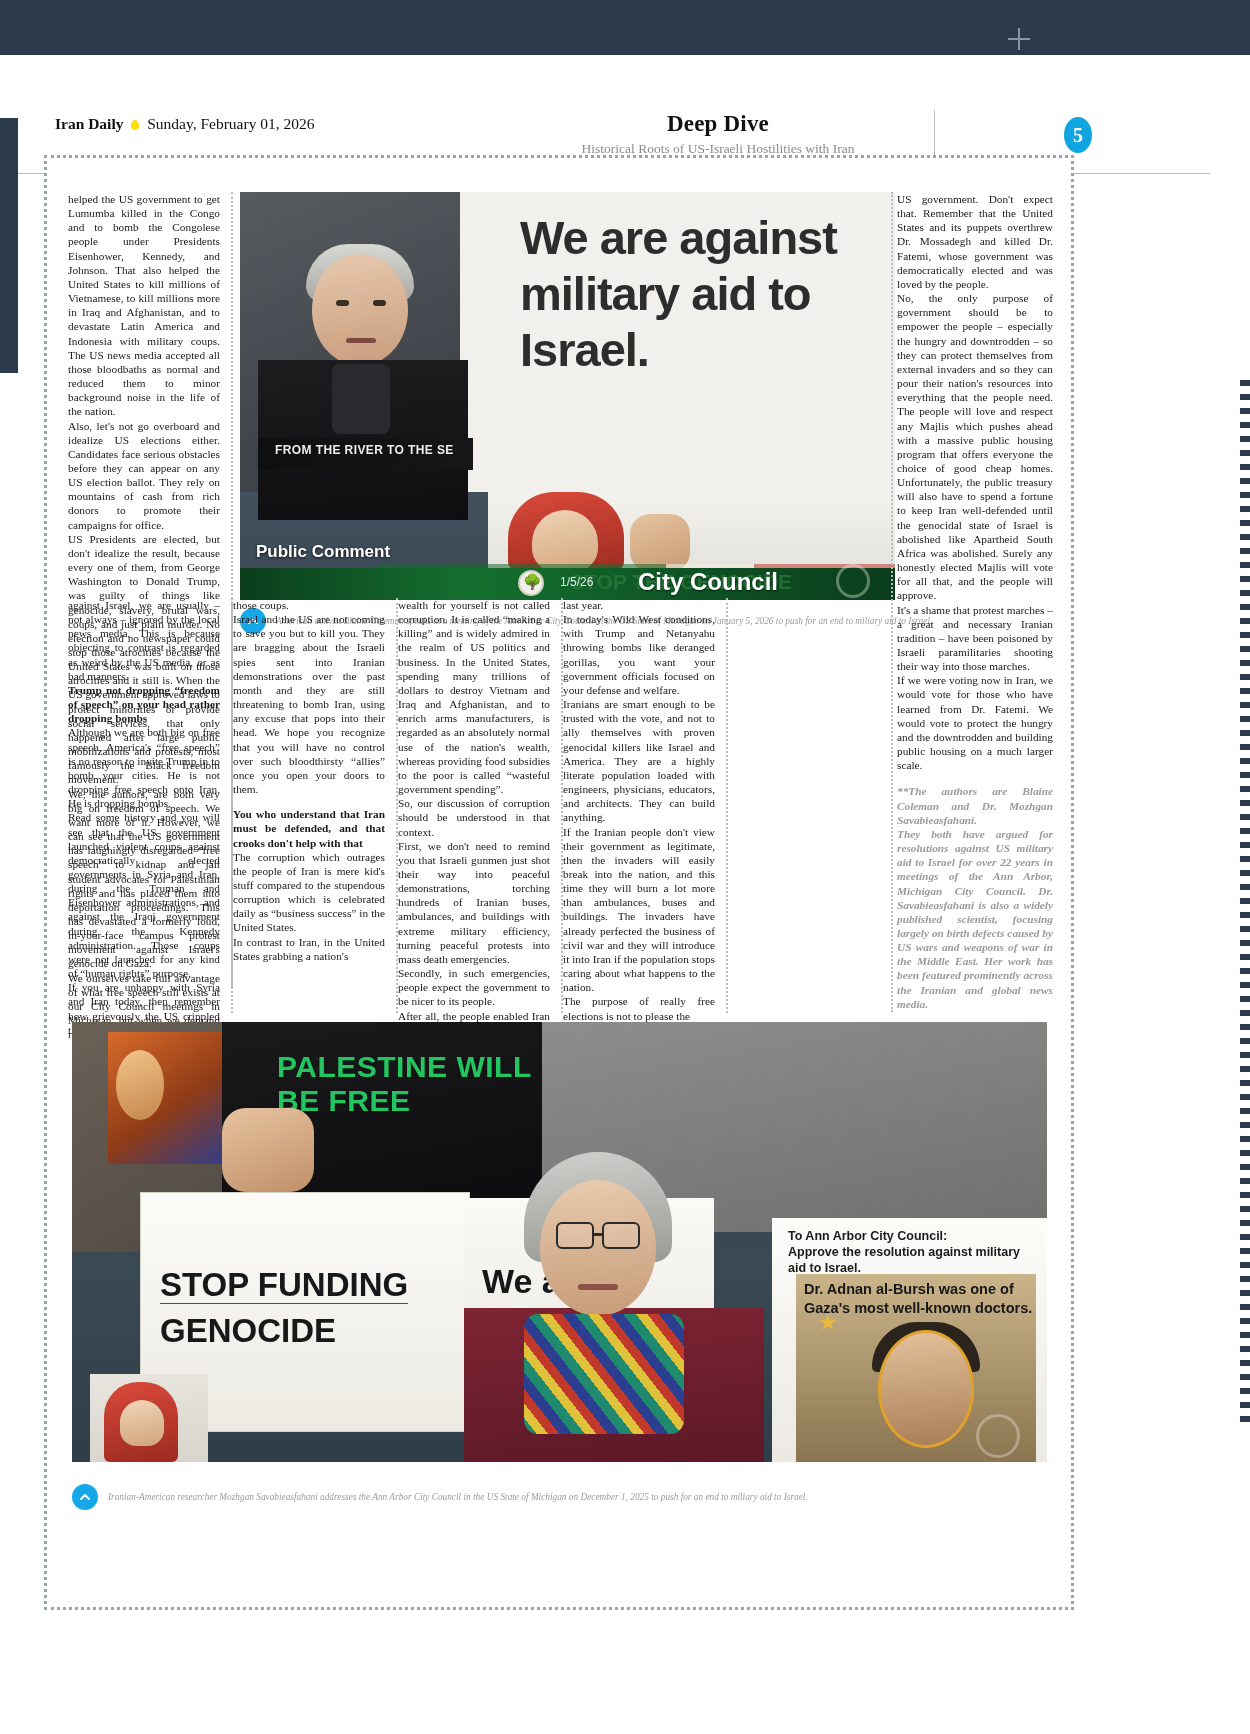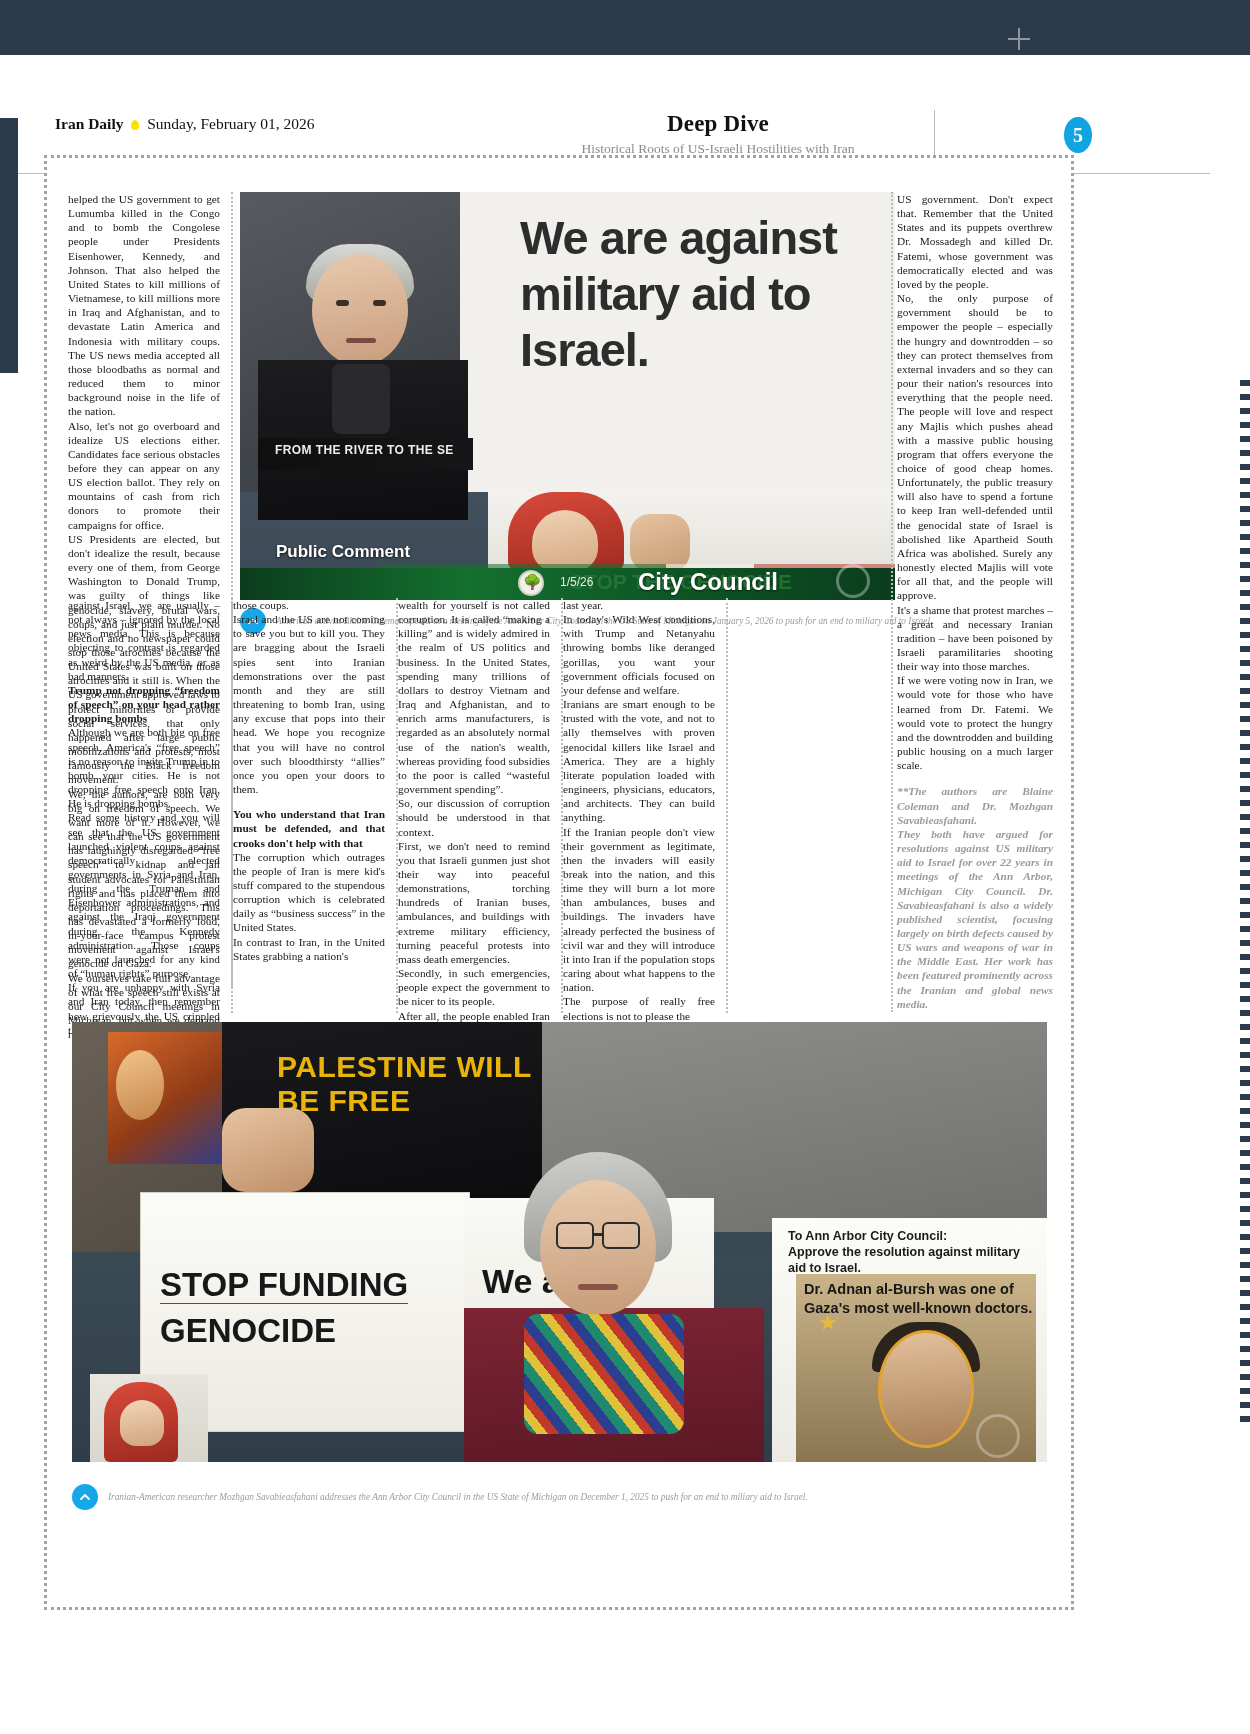--- a/index.html
+++ b/index.html
@@ -194,40 +194,40 @@
   .i1-seal{ left:278px; top:378px; width:26px; height:26px; border-radius:50%;
     background:#f0f0e8; border:2px solid #cfcfc2;}
   .i1-seal:after{ content:"🌳"; position:absolute; left:3px; top:1px; font-size:15px;}
   .i1-date{ left:320px; top:383px; font-family:"Liberation Sans", sans-serif;
     font-size:12px; color:#eaeaea;}
   .i1-council{ left:398px; top:376px; font-family:"Liberation Sans", sans-serif;
     font-weight:bold; font-size:24px; color:#fff; text-shadow:0 1px 2px rgba(0,0,0,.6);}
   .i1-stop{ left:330px; top:378px; font-family:"Liberation Sans", sans-serif;
     font-weight:bold; font-size:21px; color:#2f7a3d; opacity:.75;}
   .i1-pc{ left:16px; top:350px; font-family:"Liberation Sans", sans-serif;
-    font-weight:bold; font-size:17px; color:#fff; text-shadow:0 1px 3px rgba(0,0,0,.8);margin-left:20px;}
+    font-weight:bold; font-size:17px; color:#fff; text-shadow:0 1px 3px rgba(0,0,0,.8);}
   .i1-circ{ left:596px; top:372px; width:34px; height:34px; border-radius:50%;
     border:3px solid rgba(255,255,255,.35);}
   .i1-flagstripes{ left:140px; top:372px; width:520px; height:8px;
     background:linear-gradient(90deg,#1a6b2e 0 55%,#f3efe6 55% 72%,#c0392b 72% 100%); opacity:.55;}
 
   
   .i2-bg{ left:0; top:0; width:975px; height:440px;
     background:linear-gradient(180deg,#2c3a46,#3a4a55 55%,#2f3d48);}
   .i2-wallL{ left:0; top:0; width:300px; height:230px;
     background:linear-gradient(150deg,#6a6157,#4a443c);}
   .i2-art{ left:36px; top:10px; width:124px; height:132px;
     background:linear-gradient(145deg,#d86a2a,#8f3b17 55%,#2c3e8f);}
   .i2-art2{ left:44px; top:28px; width:48px; height:70px; border-radius:50%;
     background:linear-gradient(160deg,#f2c48a,#c4864c);}
   .i2-blackJ{ left:150px; top:0; width:330px; height:185px;
     background:linear-gradient(170deg,#1a1a1c,#0c0c0e);}
   .i2-palestine{ left:205px; top:28px; width:280px; height:34px;
     font-family:"Liberation Sans", sans-serif; font-weight:bold; font-size:30px;
-    color:#eab308; letter-spacing:.5px;}
+    color:#22c55e; letter-spacing:.5px;}
   .i2-hands{ left:150px; top:86px; width:92px; height:84px; border-radius:24px;
     background:linear-gradient(160deg,#e7c3a0,#bf9069);}
   .i2-wallR{ left:470px; top:0; width:505px; height:210px;
     background:linear-gradient(170deg,#8d8d8b,#6f6f6d);}
   .i2-sign1{ left:68px; top:170px; width:330px; height:240px;
     background:linear-gradient(180deg,#fbfbf8,#eceae3); border:1px solid #d6d3c9;}
   .i2-stopfund{ left:88px; top:240px; width:300px;
     font-family:"Liberation Sans", sans-serif; font-weight:bold; font-size:33px;
     color:#17181a; line-height:46px;}
   .i2-stopfund .u{ border-bottom:1px solid #6d28d9;}

